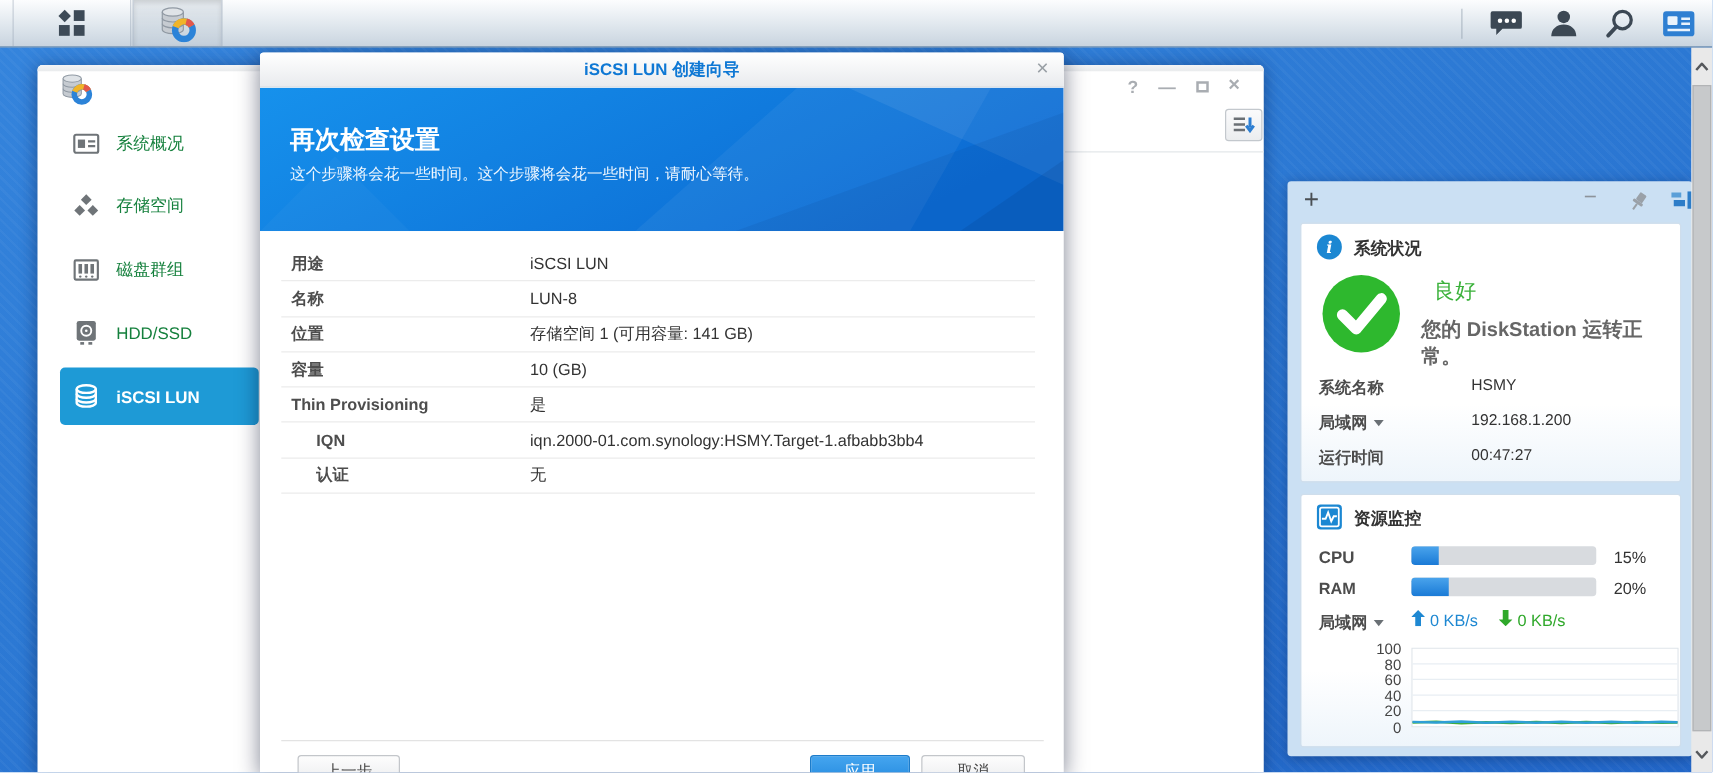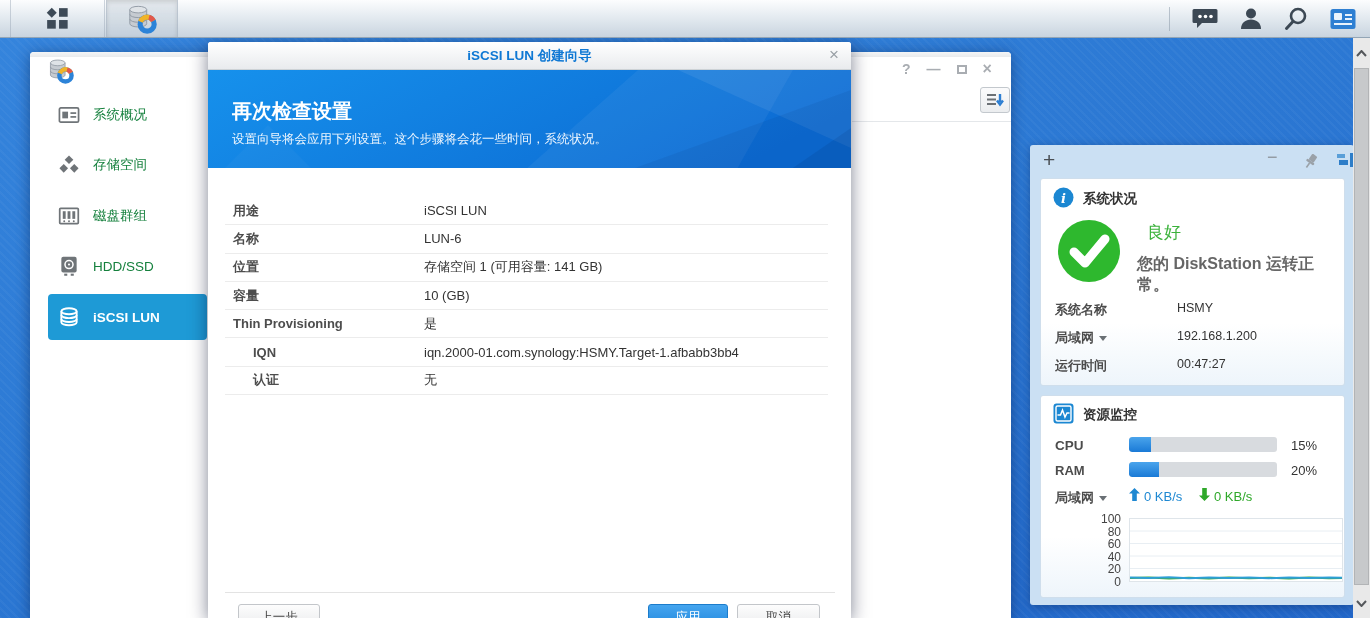--- a/index.html
+++ b/index.html
@@ -39,21 +39,21 @@
   .side-label { font-size:13.5px; }
 
   
   .dialog { left:208px; top:42px; width:643px; height:576px; background:#fff; z-index:30;
             border-radius:3px 3px 0 0; box-shadow:0 4px 18px rgba(0,10,40,.5); }
   .dlg-titlebar { left:0; top:0; width:100%; height:28px; border-radius:3px 3px 0 0;
                   background:linear-gradient(#ffffff,#e9ebee); border-bottom:1px solid #cdd2d6;
                   display:flex; align-items:center; justify-content:center; }
   .dlg-title { color:#0f78d4; font-weight:bold; font-size:13.5px; }
   .dlg-close { position:absolute; right:12px; top:3px; font-size:17px; color:#9aa0a6; cursor:pointer; }
-  .dlg-banner { left:0; top:28px; width:643px; height:98px; overflow:hidden; }
+  .dlg-banner { left:0; top:28px; width:643px; height:115px; overflow:hidden; }
   .dlg-banner svg { position:absolute; left:0; top:0; }
   .banner-head { position:absolute; left:24px; top:28px; color:#fff; font-size:20px; font-weight:bold; }
   .banner-sub  { position:absolute; left:24px; top:61px; color:#eef6fe; font-size:12.5px; }
   .dlg-table { left:17px; top:155px; width:603px; }
   .t-head { display:flex; height:27px; align-items:center; border-top:1px solid #e4eaef; border-bottom:1px solid #dfe5ea; color:#4191ca; }
   .t-row  { display:flex; height:28.3px; align-items:center; border-bottom:1px solid #ececec; }
   .t-c1 { width:199px; padding-left:8px; font-weight:bold; color:#4d4d4d; }
   .t-c2 { flex:1; color:#333; }
   .t-c1.head, .t-c2.head { font-weight:normal; color:#4191ca; }
   .t-c1.ind { padding-left:28px; }
@@ -228,31 +228,31 @@
           </linearGradient>
         </defs>
         <rect width="643" height="115" fill="url(#bg1)"></rect>
         <polygon points="300,115 520,115 585,0 430,0" fill="rgba(255,255,255,0.05)"></polygon>
         <polygon points="470,0 643,0 643,78" fill="rgba(255,255,255,0.07)"></polygon>
         <polygon points="643,20 643,115 380,115" fill="rgba(0,30,90,0.07)"></polygon>
         <polygon points="560,115 643,58 643,115" fill="rgba(0,25,80,0.10)"></polygon>
         <polygon points="0,115 120,115 60,55" fill="rgba(255,255,255,0.03)"></polygon>
       </svg>
       <div class="banner-head">再次检查设置</div>
-      <div class="banner-sub">设置向导将会应用下列设置。这个步骤将会花一些时间，系统状况。</div>
+      <div class="banner-sub">这个步骤将会花一些时间。这个步骤将会花一些时间，请耐心等待。</div>
     </div>
 
     <div class="abs dlg-table">
       <div class="t-row">
         <div class="t-c1">用途</div>
         <div class="t-c2">iSCSI LUN</div>
       </div>
       <div class="t-row">
         <div class="t-c1">名称</div>
-        <div class="t-c2">LUN-6</div>
+        <div class="t-c2">LUN-8</div>
       </div>
       <div class="t-row">
         <div class="t-c1">位置</div>
         <div class="t-c2">存储空间 1 (可用容量: 141 GB)</div>
       </div>
       <div class="t-row">
         <div class="t-c1">容量</div>
         <div class="t-c2">10 (GB)</div>
       </div>
       <div class="t-row">

